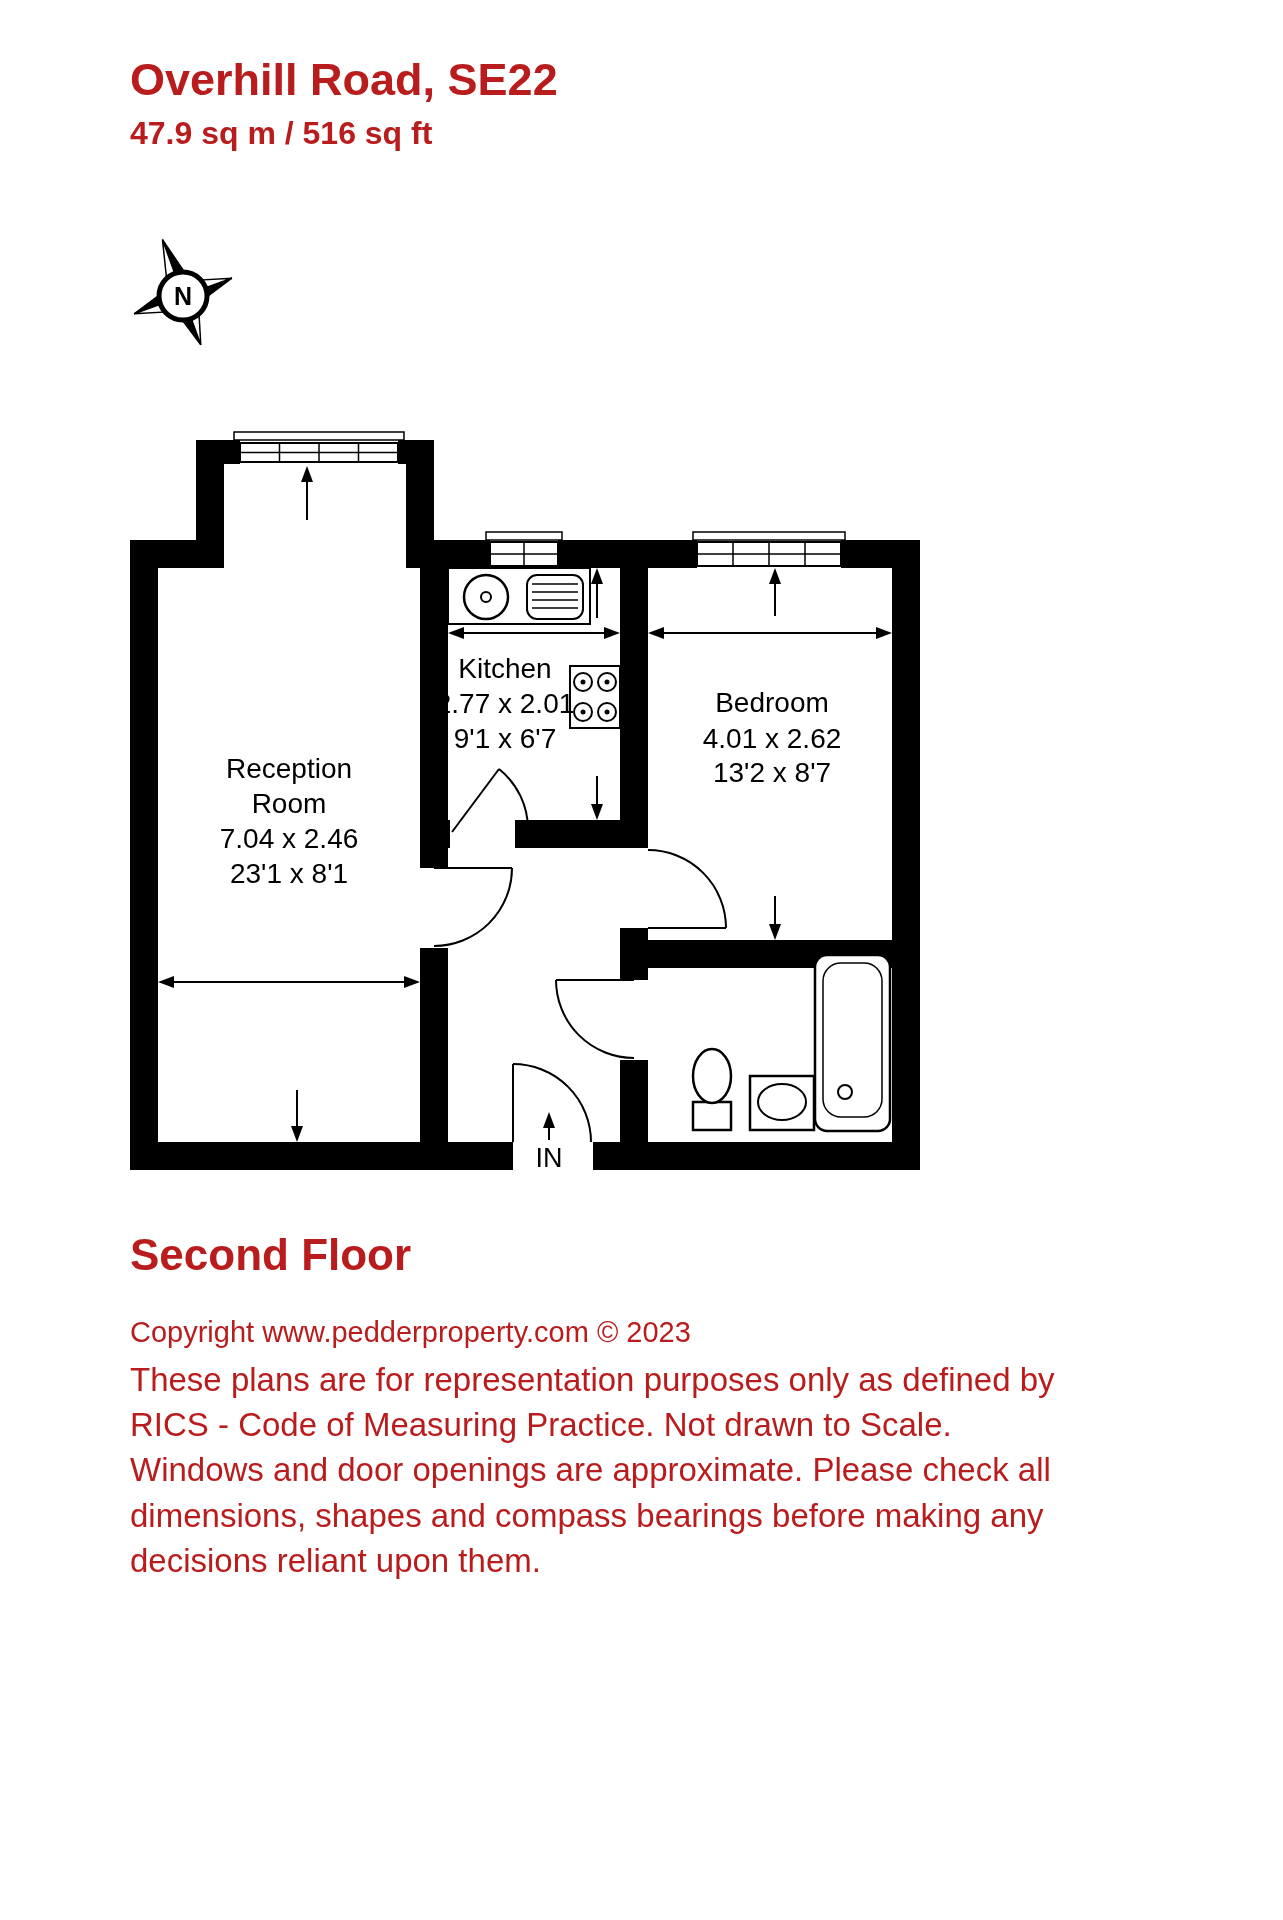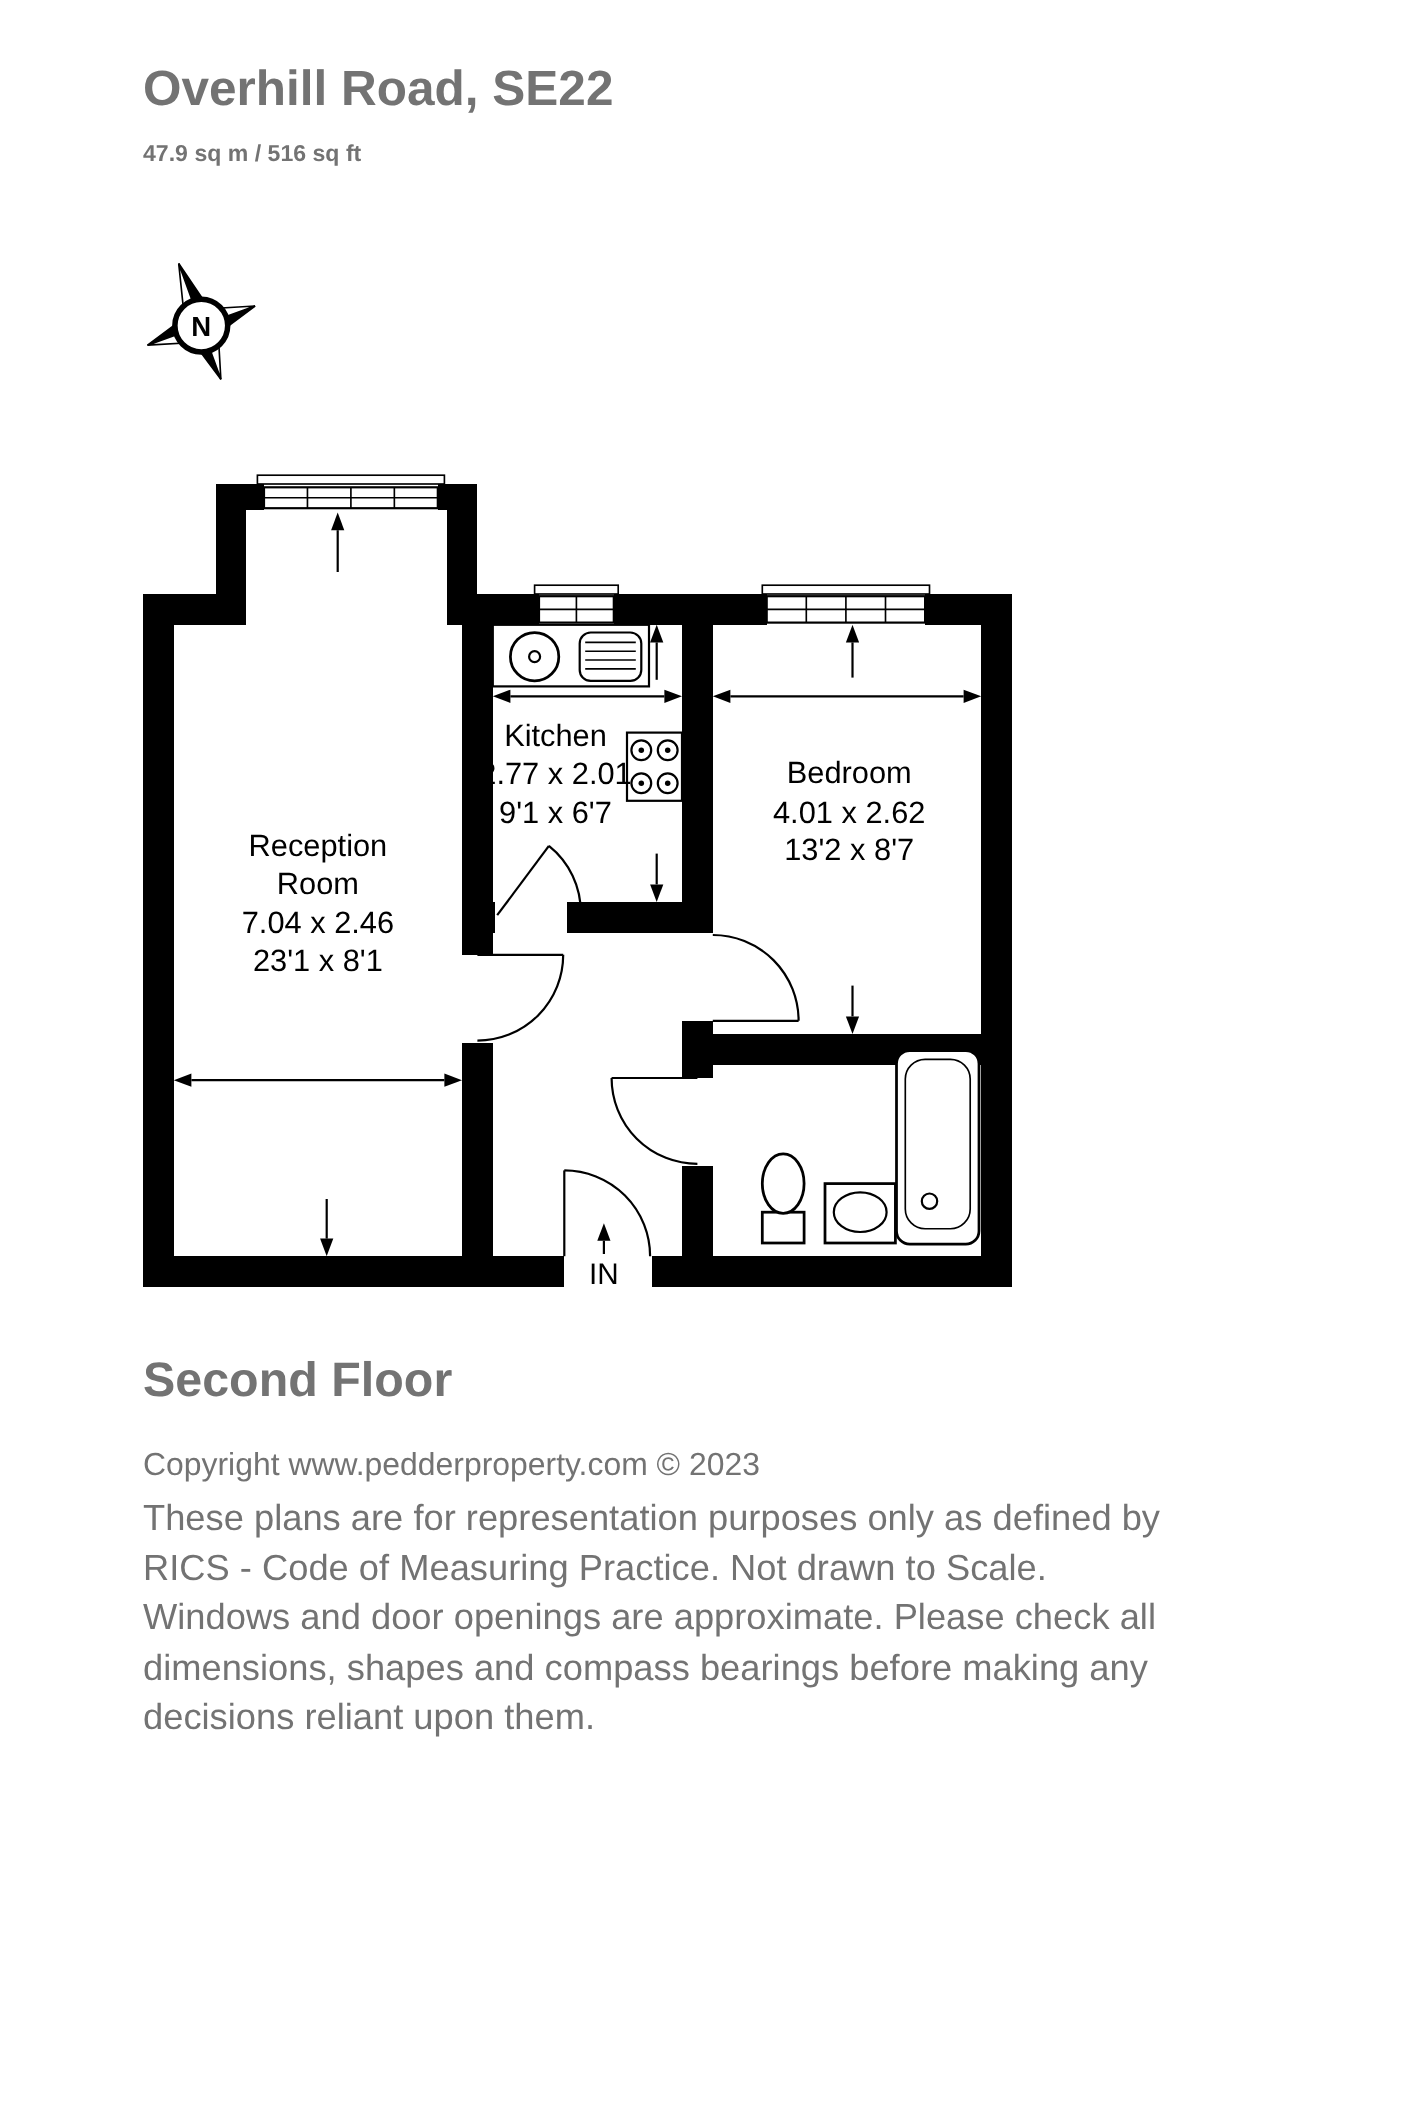--- a/index.html
+++ b/index.html
@@ -1,23 +1,23 @@
 <!DOCTYPE html>
 <html><head>
 <meta charset="utf-8">
 <style>
   html,body { margin:0; padding:0; background:#fff; }
   .page {
     position:relative; width:1283px; height:1920px; background:#ffffff;
-    font-family:"Liberation Sans","DejaVu Sans",sans-serif; color:#737373; overflow:hidden;
+    font-family:"Liberation Sans","DejaVu Sans",sans-serif; color:#b91c1c; overflow:hidden;
   }
   .header { position:absolute; left:130px; top:56px; }
   .title { font-size:45px; font-weight:bold; margin:0; line-height:1.05; }
   .subtitle { font-size:27px; font-weight:bold; margin-top:24px; }
-  .area { font-size:21px; font-weight:bold; margin-top:25px; }
+  .area { font-size:32px; font-weight:bold; margin-top:12px; }
   svg.plan { position:absolute; left:0; top:0; }
   .footer { position:absolute; left:130px; top:1230px; width:960px; }
   .floor-label { font-size:44px; font-weight:bold; }
   .copyright { font-size:29px; margin-top:36px; }
   .disclaimer { font-size:33px; margin-top:8px; line-height:1.37; width:945px; }
   .room-label { font-size:28px; fill:#000; }
   .in-label { font-size:27px; fill:#000; }
   .compass-n { font-size:25px; font-weight:bold; fill:#000; }
 </style>
 </head>

